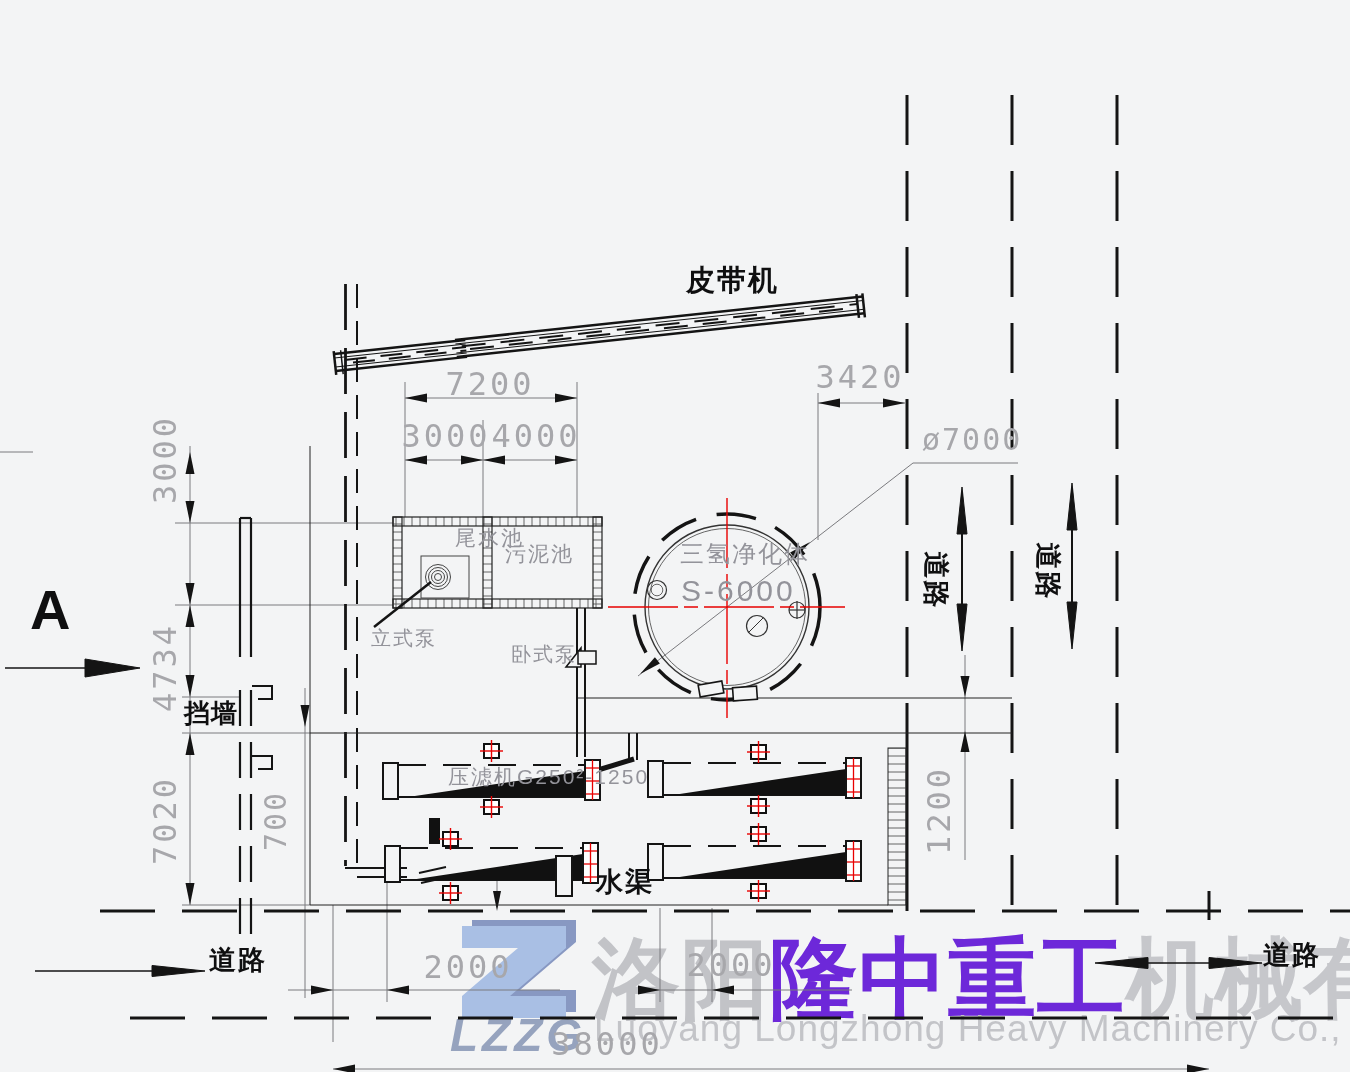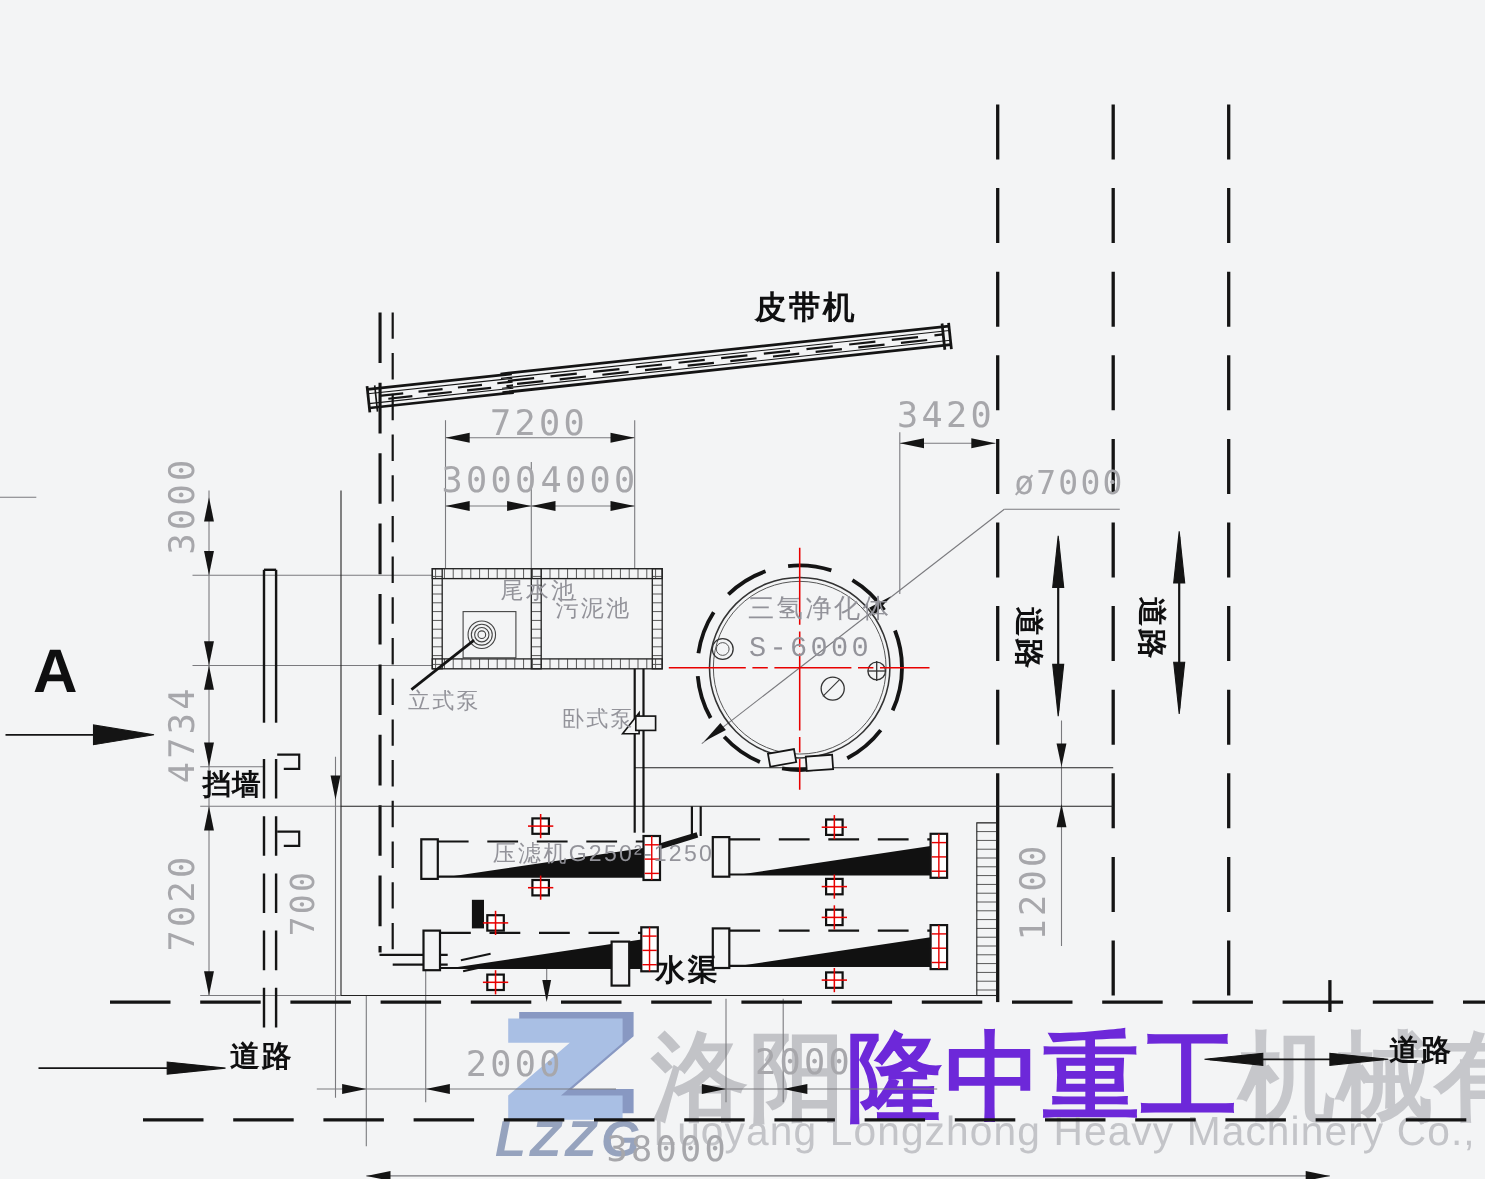--- a/index.html
+++ b/index.html
@@ -334,21 +334,21 @@
 
   <div class="lbl blk" style="left:30px;top:582px;font-size:56px;letter-spacing:0;">A</div>
   <div class="lbl blk" style="left:184px;top:700px;font-size:26px;letter-spacing:1px;">挡墙</div>
   <div class="lbl blk" style="left:596px;top:869px;">水渠</div>
 
   <div class="lbl cad" style="left:407px;top:527px;margin-left:48px;">尾水池</div>
   <div class="lbl cad" style="left:505px;top:543px;">污泥池</div>
   <div class="lbl cad" style="left:371px;top:628px;font-size:20px;text-align:right;">立式泵</div>
   <div class="lbl cad" style="left:511px;top:644px;font-size:20px;">卧式泵</div>
   <div class="lbl cad" style="left:680px;top:542px;font-size:24px;text-align:center;">三氢净化体</div>
-  <div class="lbl cad" style="left:681px;top:576px;font-size:26px;letter-spacing:3px;font-family:Liberation Mono, monospace;">S-6000</div>
+  <div class="lbl cad" style="left:681px;top:576px;font-size:30px;letter-spacing:3px;">S-6000</div>
   <div class="lbl cad" style="left:424px;top:766px;margin-left:24px;">压滤机G250²-1250</div>
 
   <div class="lbl blk ctr rotcw" style="left:895px;top:567px;width:80px;">道路</div>
   <div class="lbl blk ctr rotcw" style="left:1007px;top:558px;width:80px;">道路</div>
   <div class="lbl blk" style="left:209px;top:947px;">道路</div>
   <div class="lbl blk" style="left:1263px;top:942px;">道路</div>
 
 </div>
 
 </body></html>

